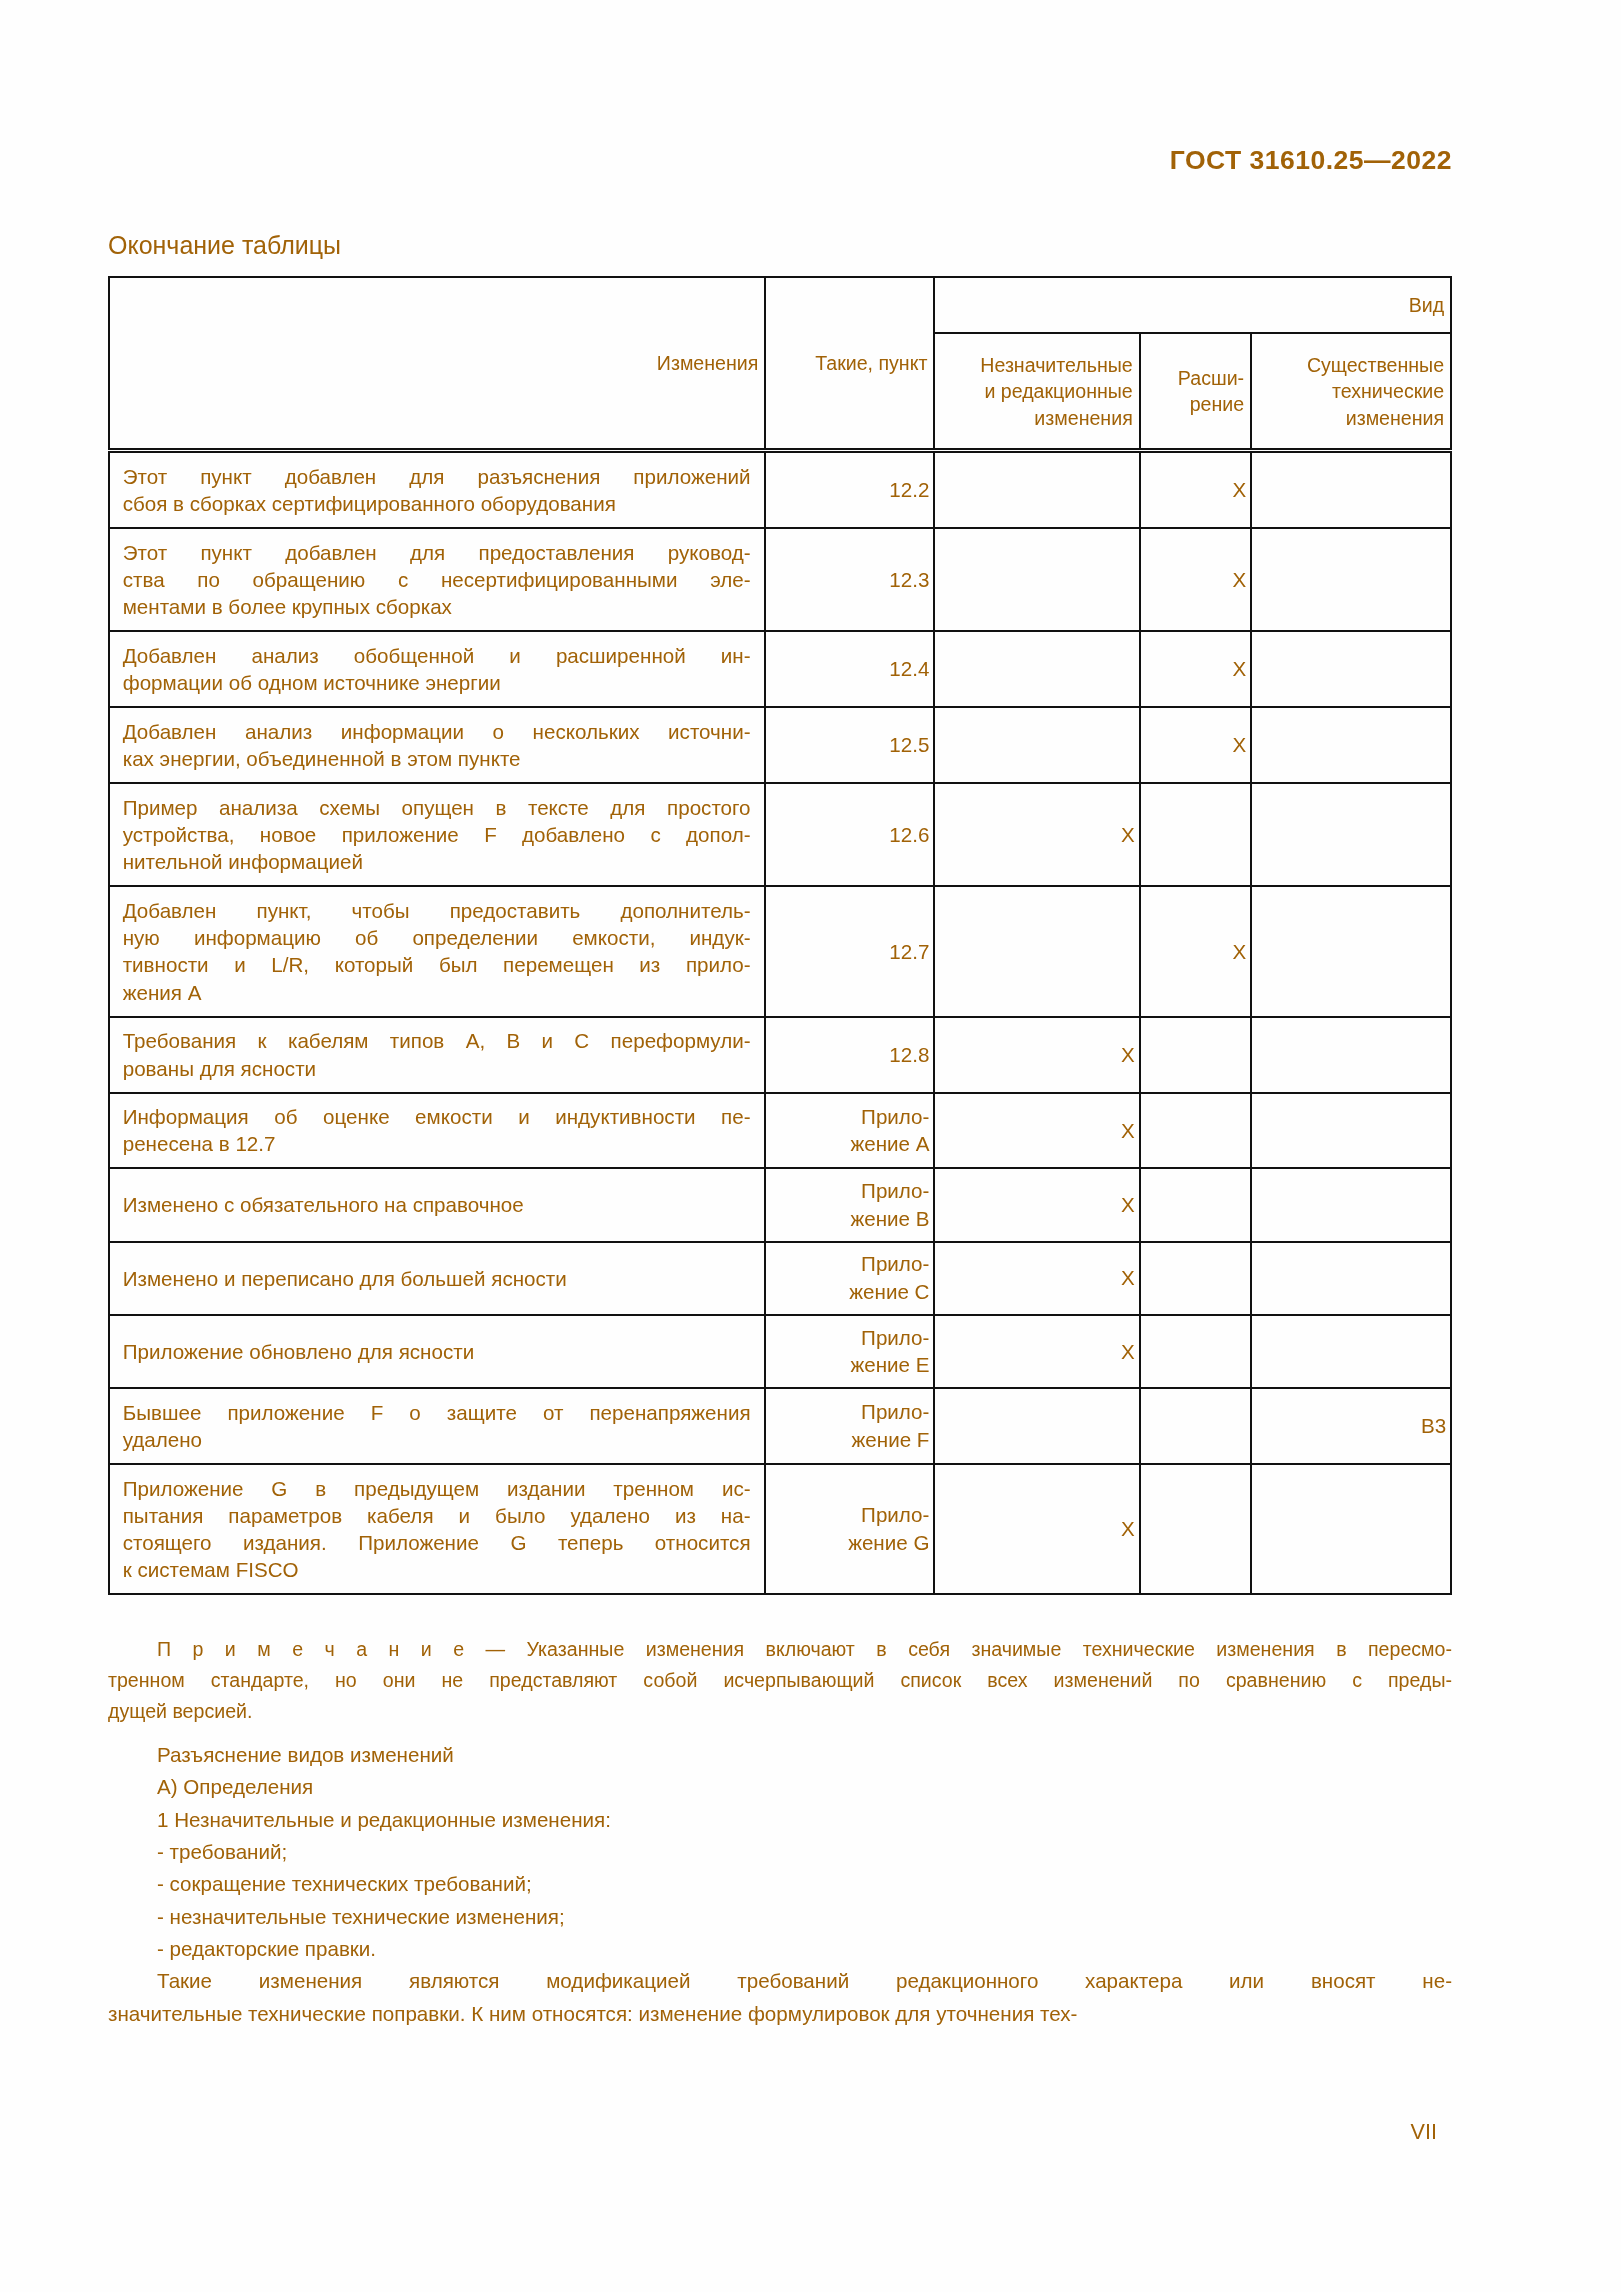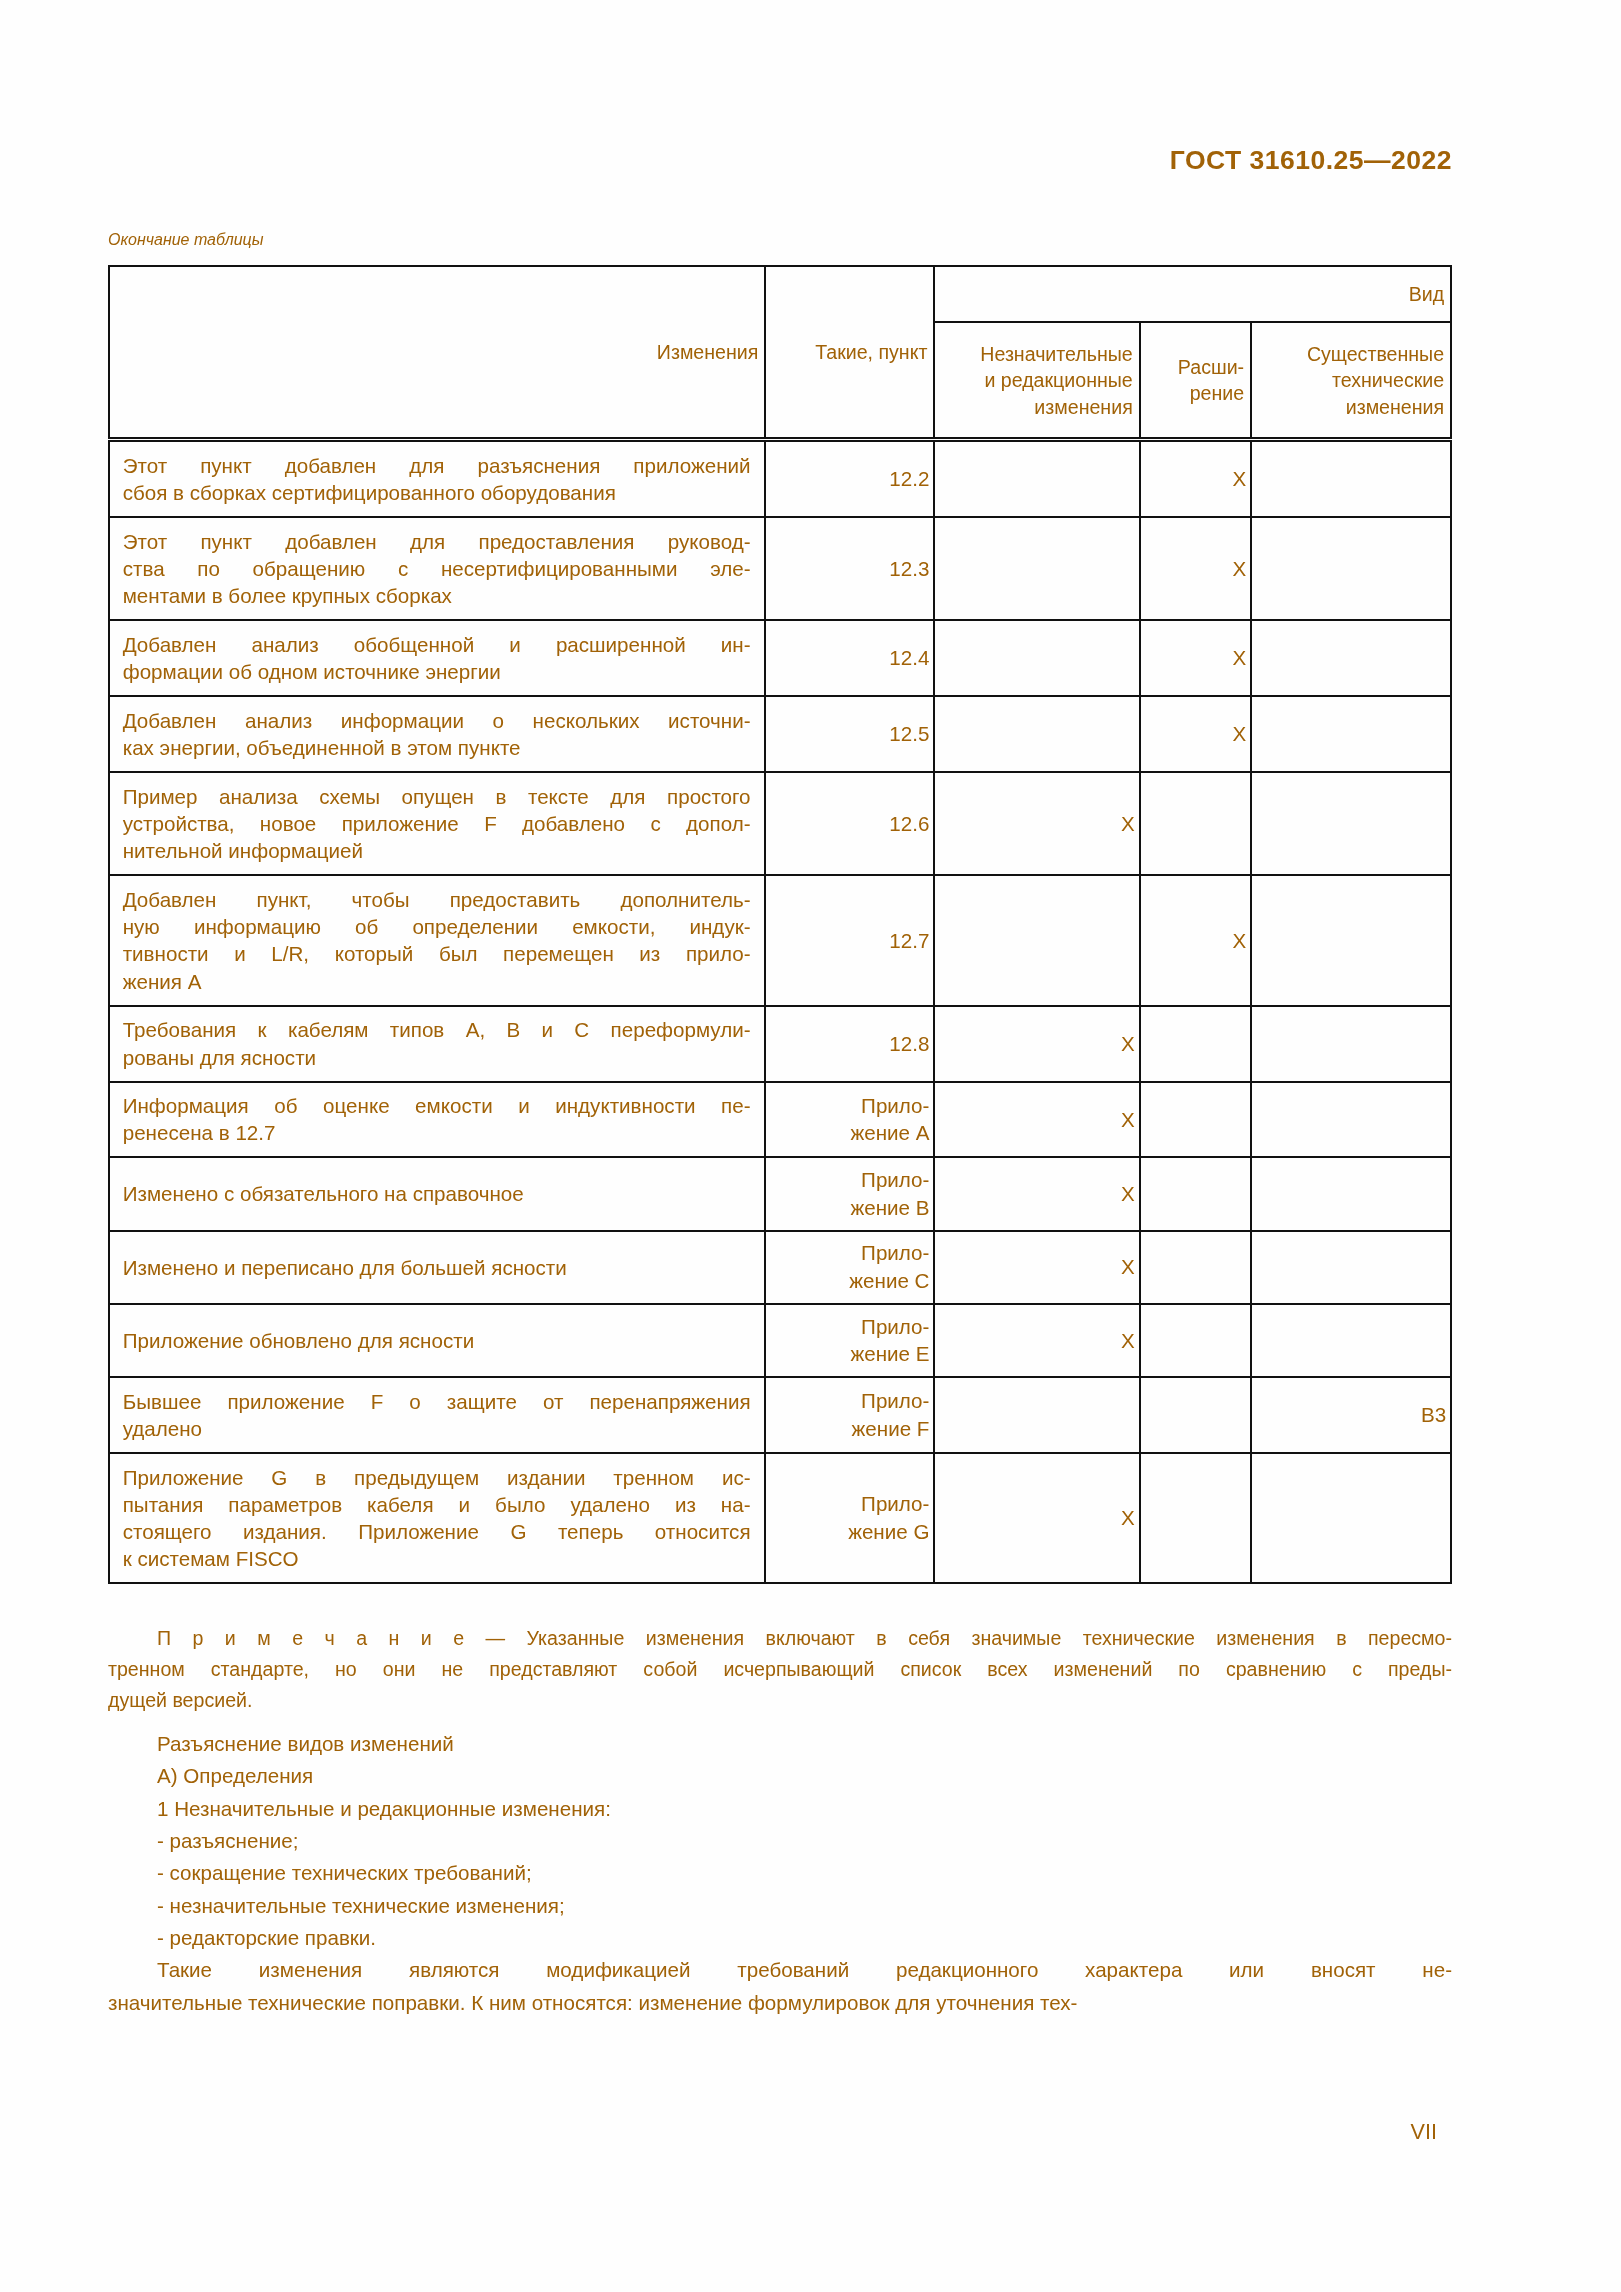--- a/index.html
+++ b/index.html
@@ -15,22 +15,21 @@
     padding: 145px 169px 0 108px;
     overflow: hidden;
   }
   .doc-number {
     text-align: right;
     font-weight: bold;
     font-size: 26.5px;
     letter-spacing: 0.5px;
   }
   .caption {
-    font-style: italic;
-    font-size: 16px;
+    font-size: 25px;
     margin-top: 55px;
   }
   table.changes {
     width: 100%;
     border-collapse: collapse;
     margin-top: 15.7px;
     border: 2.9px solid #111;
   }
   table.changes th, table.changes td {
     border: 2px solid #111;
@@ -272,21 +271,21 @@
   <div class="note indent-first">
       <div class="jl">П р и м е ч а н и е — Указанные изменения включают в себя значимые технические изменения в пересмо-</div>
       <div class="jl">тренном стандарте, но они не представляют собой исчерпывающий список всех изменений по сравнению с преды-</div>
       <div>дущей версией.</div>
     </div>
 
   <div class="explanation">
       <div class="exp-line">Разъяснение видов изменений</div>
       <div class="exp-line">А) Определения</div>
       <div class="exp-line">1 Незначительные и редакционные изменения:</div>
-      <div class="exp-line">- разъяснение;</div>
+      <div class="exp-line">- требований;</div>
       <div class="exp-line">- сокращение технических требований;</div>
       <div class="exp-line">- незначительные технические изменения;</div>
       <div class="exp-line">- редакторские правки.</div>
     </div>
 
   <div class="final-para indent-first">
       <div class="jl">Такие изменения являются модификацией требований редакционного характера или вносят не-</div>
       <div>значительные технические поправки. К ним относятся: изменение формулировок для уточнения тех-</div>
     </div>
 

